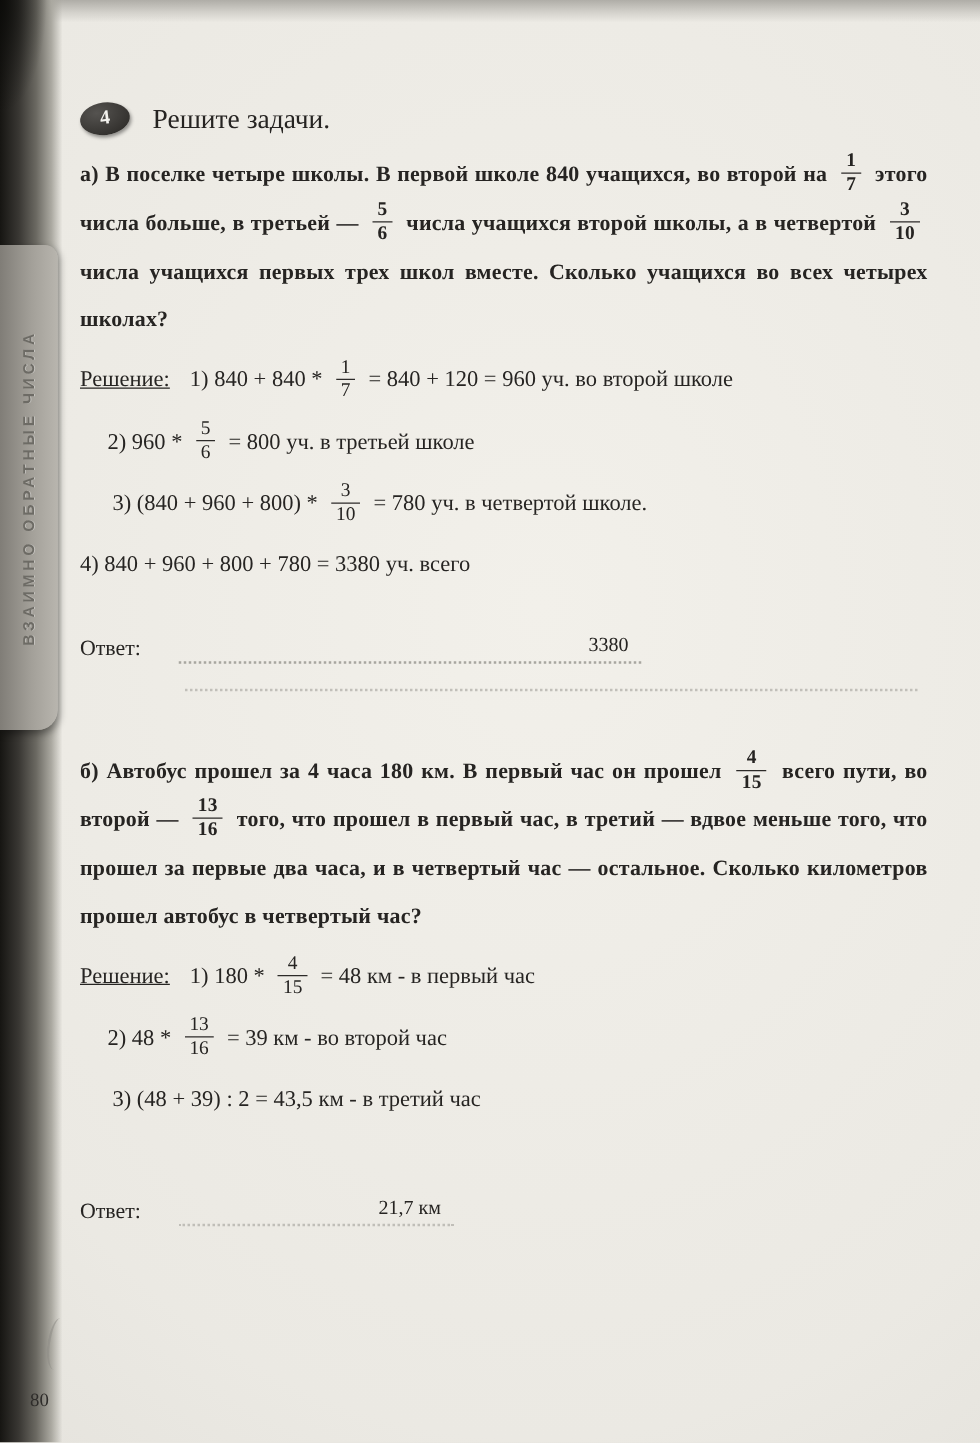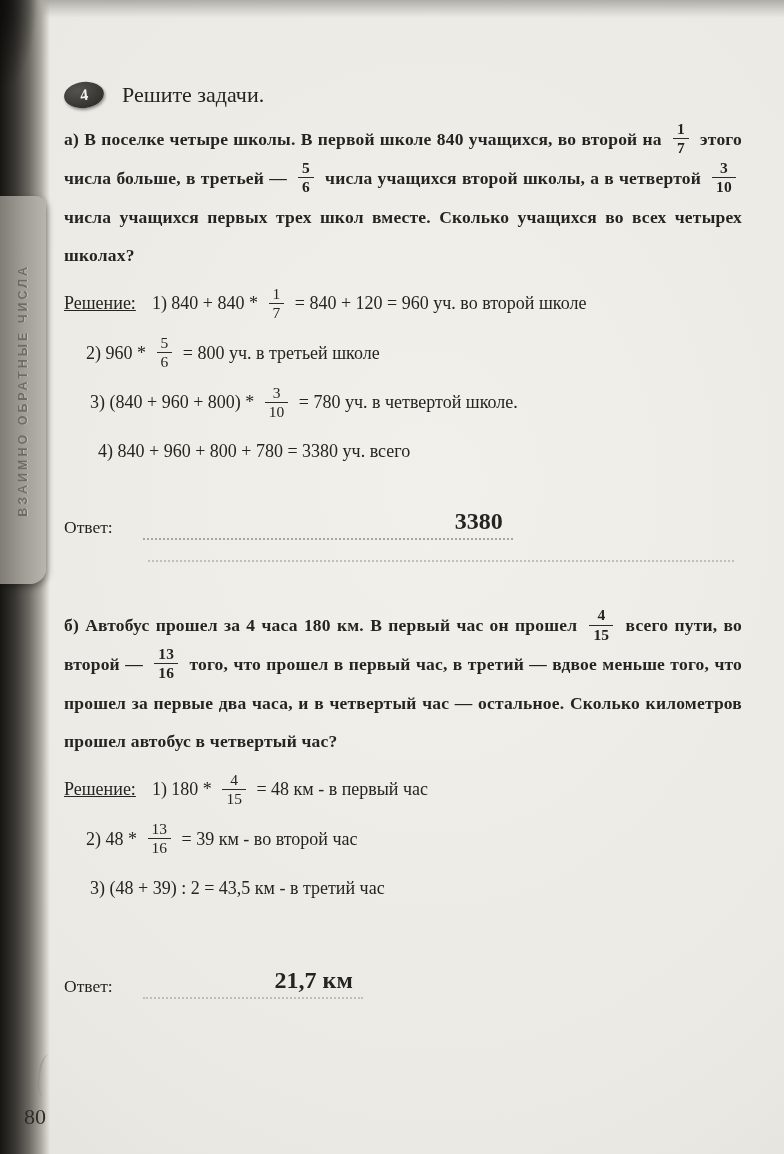--- a/index.html
+++ b/index.html
@@ -65,45 +65,45 @@
     font-size: 15.5px; position: relative; top: -2px;
   }
   .frac .num { padding: 0 4px 1px; }
   .frac .den { padding: 1px 4px 0; border-top: 1.5px solid #2c2a28; }
 
   .solution { font-size: 18px; margin-top: 4px; }
   .sol-row { line-height: 30px; margin-bottom: 14px; }
   .sol-row .sol-label { margin-right: 16px; text-decoration: underline; }
   .sol-row.s2 { margin-left: 22px; }
   .sol-row.s3 { margin-left: 26px; }
-  .sol-row.s4 { margin-left: 34px; }
+  .sol-row.s4 { }
 
   .answer-block { margin: 42px 0 44px; }
   .answer-row { display: flex; align-items: flex-end; font-size: 17.5px; text-align: right; }
   .answer-label { margin-right: 30px; padding-bottom: 2px; }
   .answer-field {
     border-bottom: 2px dotted #a8a6a0; min-width: 370px;
-    padding: 0 10px 3px; font-size: 24px; font-weight: bold;
+    padding: 0 10px 3px; font-size: 16px;
   }
   .answer-extra-line {
     border-bottom: 2px dotted #b6b4ae; height: 22px;
     margin-left: 84px; margin-right: 8px; opacity: .8;
   }
   .answer-block.plain .answer-field { border-bottom-color: #c0beb8; min-width: 220px; }
 
   .gap-b { height: 8px; }
 
   .scribble {
     position: absolute; left: 38px; bottom: 58px; width: 14px; height: 42px;
     border-left: 2.5px solid #8f8d87; border-radius: 60% 0 0 55% / 55% 0 0 45%;
     opacity: .55; transform: rotate(7deg);
   }
   .page-number {
     position: absolute; left: 24px; bottom: 24px;
-    font-size: 22px; color: #2e2c2a;
+    font-size: 15px; color: #2e2c2a;
   }
 </style>
 </head>
 <body>
 
 <div class="paper"></div>
 <div class="top-band"></div>
 <div class="binding"></div>
 <div class="side-tab">
   <span class="vtext">ВЗАИМНО ОБРАТНЫЕ ЧИСЛА</span>

